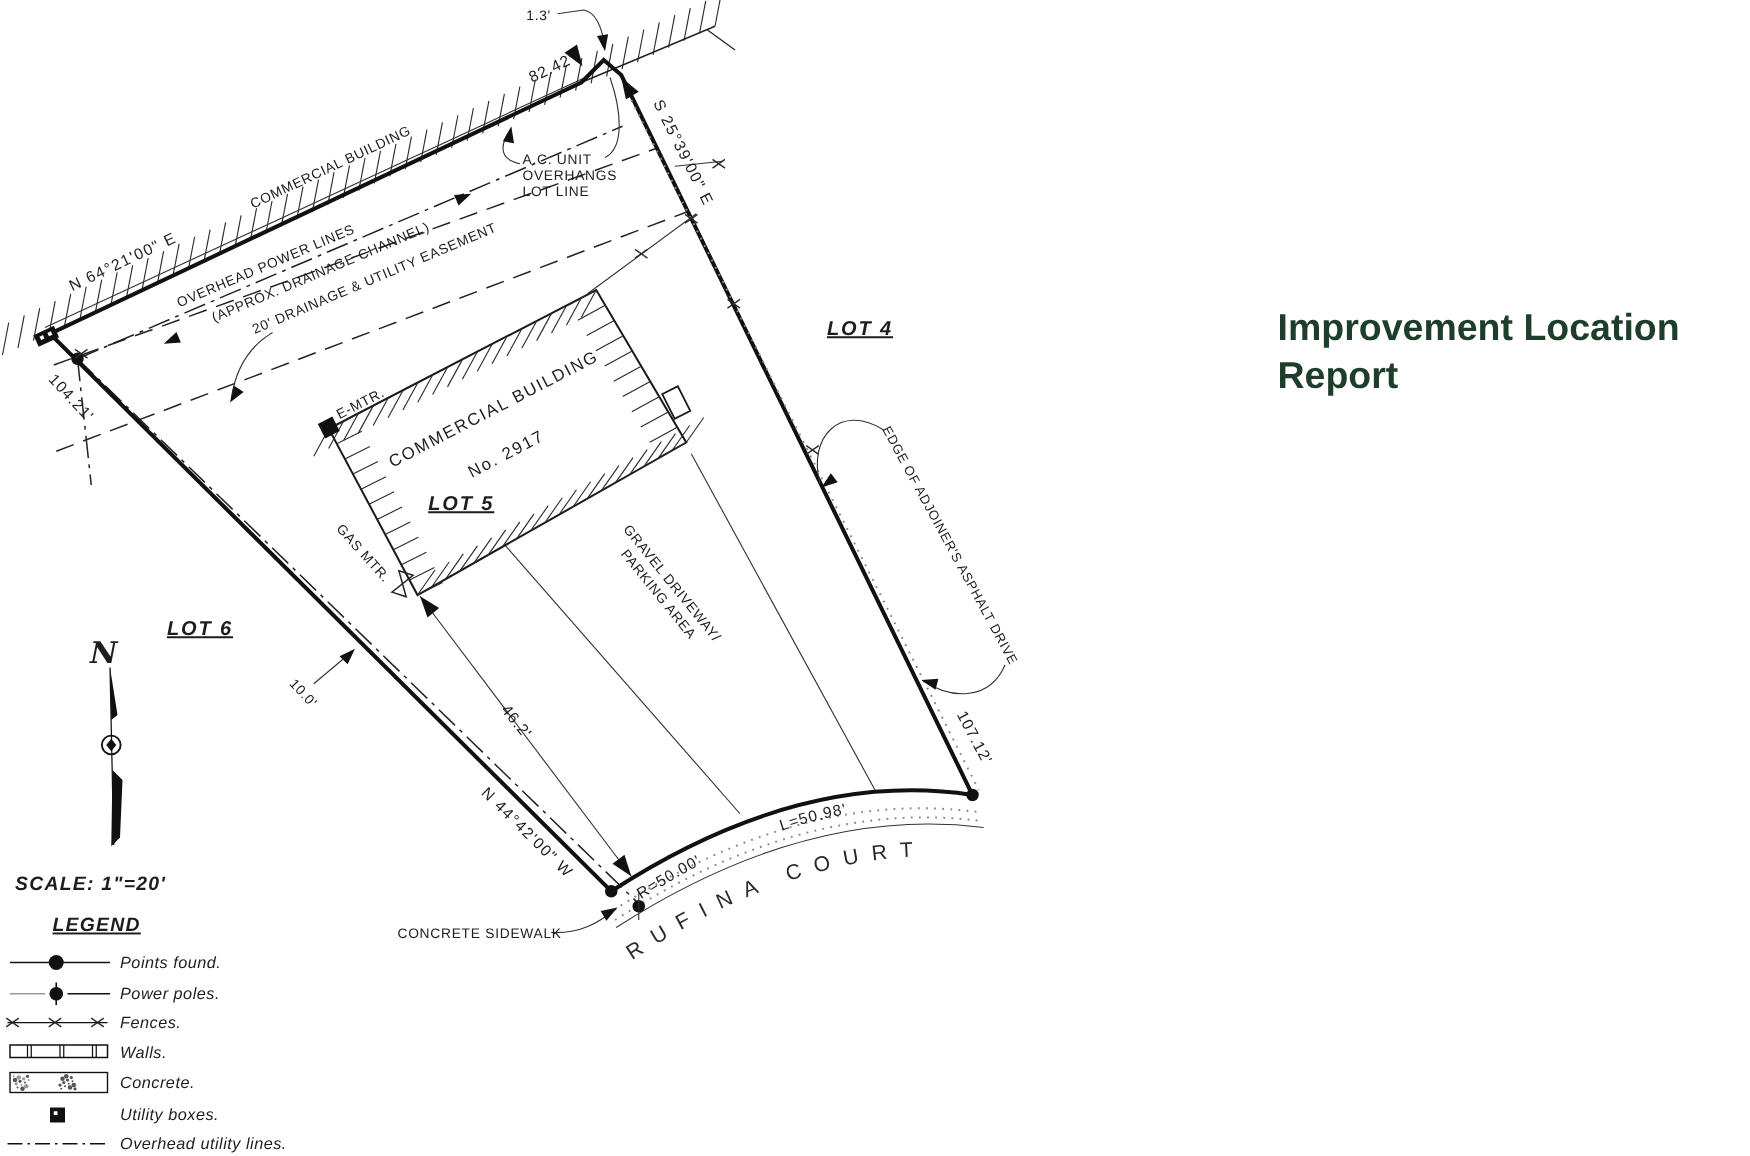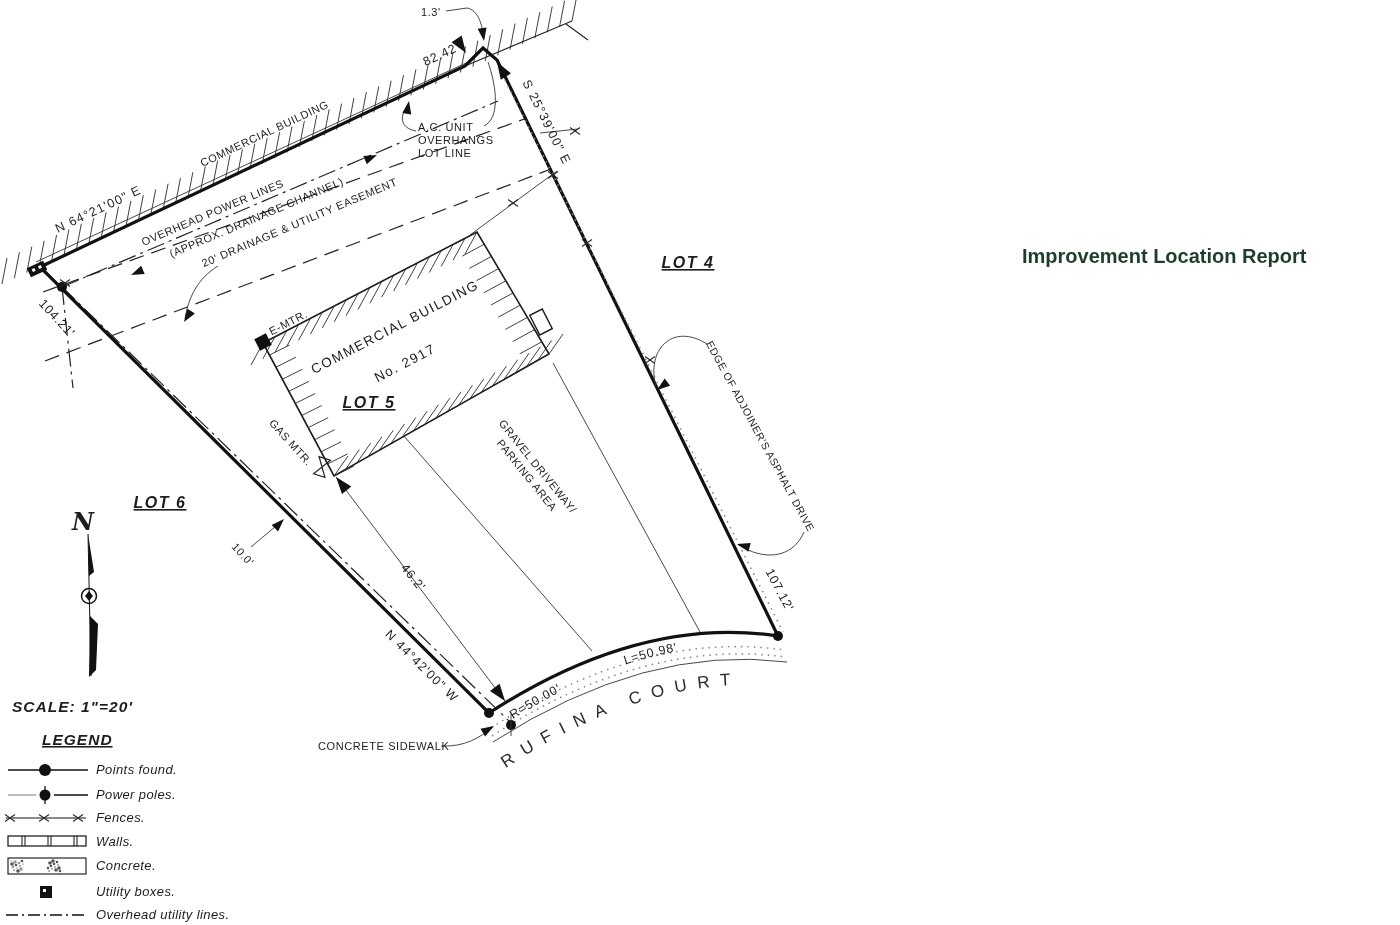--- a/index.html
+++ b/index.html
@@ -1,21 +1,21 @@
 <!DOCTYPE html>
 <html><head>
 <meta charset="utf-8">
 <style>
   html,body{margin:0;padding:0;background:#ffffff;}
   #canvas{position:relative;width:1400px;height:925px;background:#fff;overflow:hidden;
           font-family:"Liberation Sans",sans-serif;}
   #plat{position:absolute;left:0;top:0;}
   #report-title{position:absolute;left:1022px;top:244px;width:330px;
                 font-family:"Liberation Sans",sans-serif;
-                font-size:20px;font-weight:bold;color:#1e3e2b;line-height:1.25;}
+                font-size:30px;font-weight:bold;color:#1e3e2b;line-height:1.25;}
   svg text{fill:#1d1d1d;font-family:"Liberation Sans",sans-serif;}
   .t{font-size:11px;letter-spacing:.6px;}
   .tm{font-size:12.5px;letter-spacing:.8px;}
   .bear{font-size:12.5px;letter-spacing:1.2px;}
   .lot{font-size:16px;font-style:italic;font-weight:bold;letter-spacing:1.5px;
        text-decoration:underline;}
   .ital{font-style:italic;font-size:13px;letter-spacing:.4px;}
   .hdr{font-style:italic;font-weight:bold;font-size:15.5px;letter-spacing:1px;}
   .mid{text-anchor:middle;}
   .thick{stroke:#111;stroke-width:3.2;fill:none;stroke-linecap:square;}

